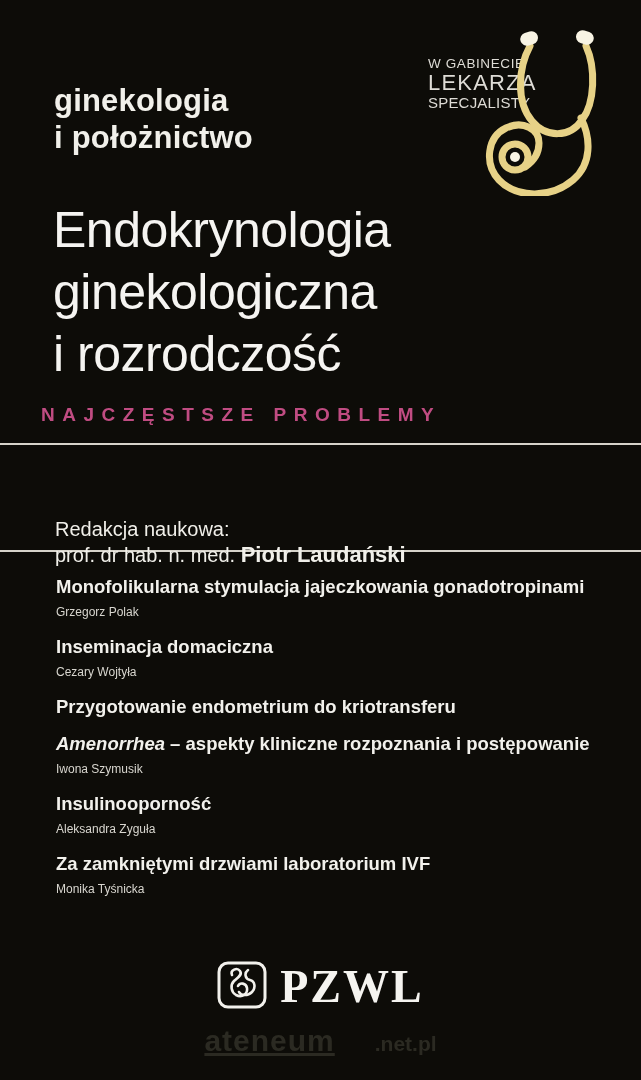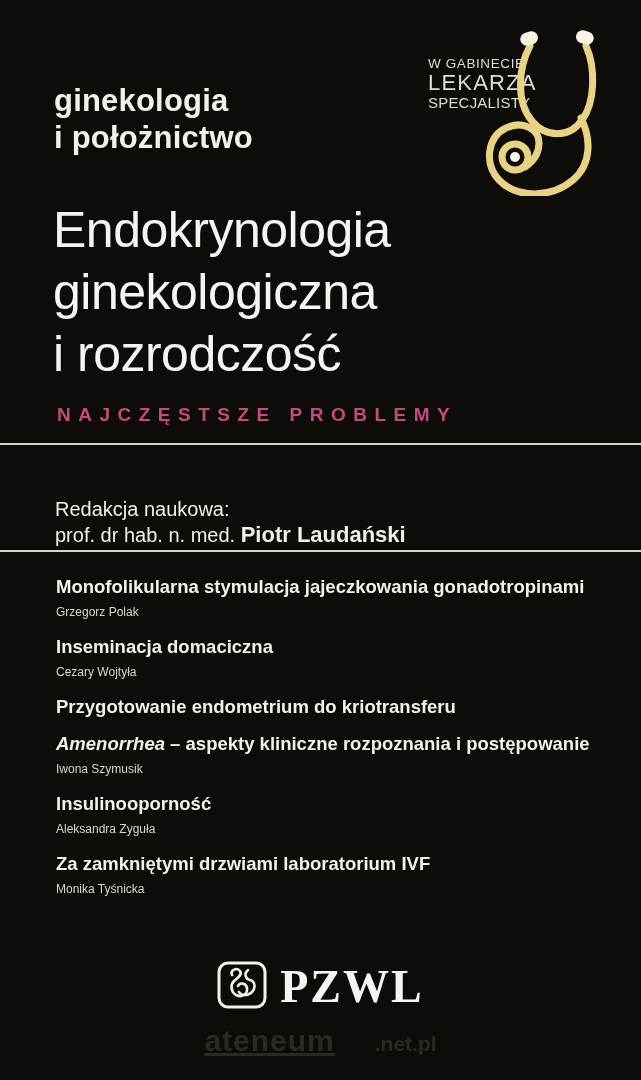--- a/index.html
+++ b/index.html
@@ -31,32 +31,32 @@
 
   
   .title{
     left:53px;top:199px;
     color:#f5f4f1;
     font-size:50px;line-height:62px;
     font-weight:400;letter-spacing:-0.5px;
   }
 
   .subtitle{
-    left:57px;top:404px;
+    left:41px;top:404px;
     color:#c04c82;
     font-size:19px;font-weight:bold;letter-spacing:7.5px;
   }
 
   
   .editor-strip{
     left:0;top:443px;width:641px;height:109px;
     border-top:2px solid #d6d3ca;
     border-bottom:2px solid #d6d3ca;
     box-sizing:border-box;
-    padding:52px 0 0 55px;
+    padding:72px 0 0 55px;
     color:#f0efe9;
   }
   .editor-label{font-size:20px;line-height:24px;}
   .editor-name-line{font-size:20px;line-height:28px;}
   .editor-name{font-size:22px;font-weight:bold;text-align:right;}
 
   
   .chapters{left:56px;top:575px;width:565px;}
   .chapter{margin-bottom:13px;}
   .chapter-title{

